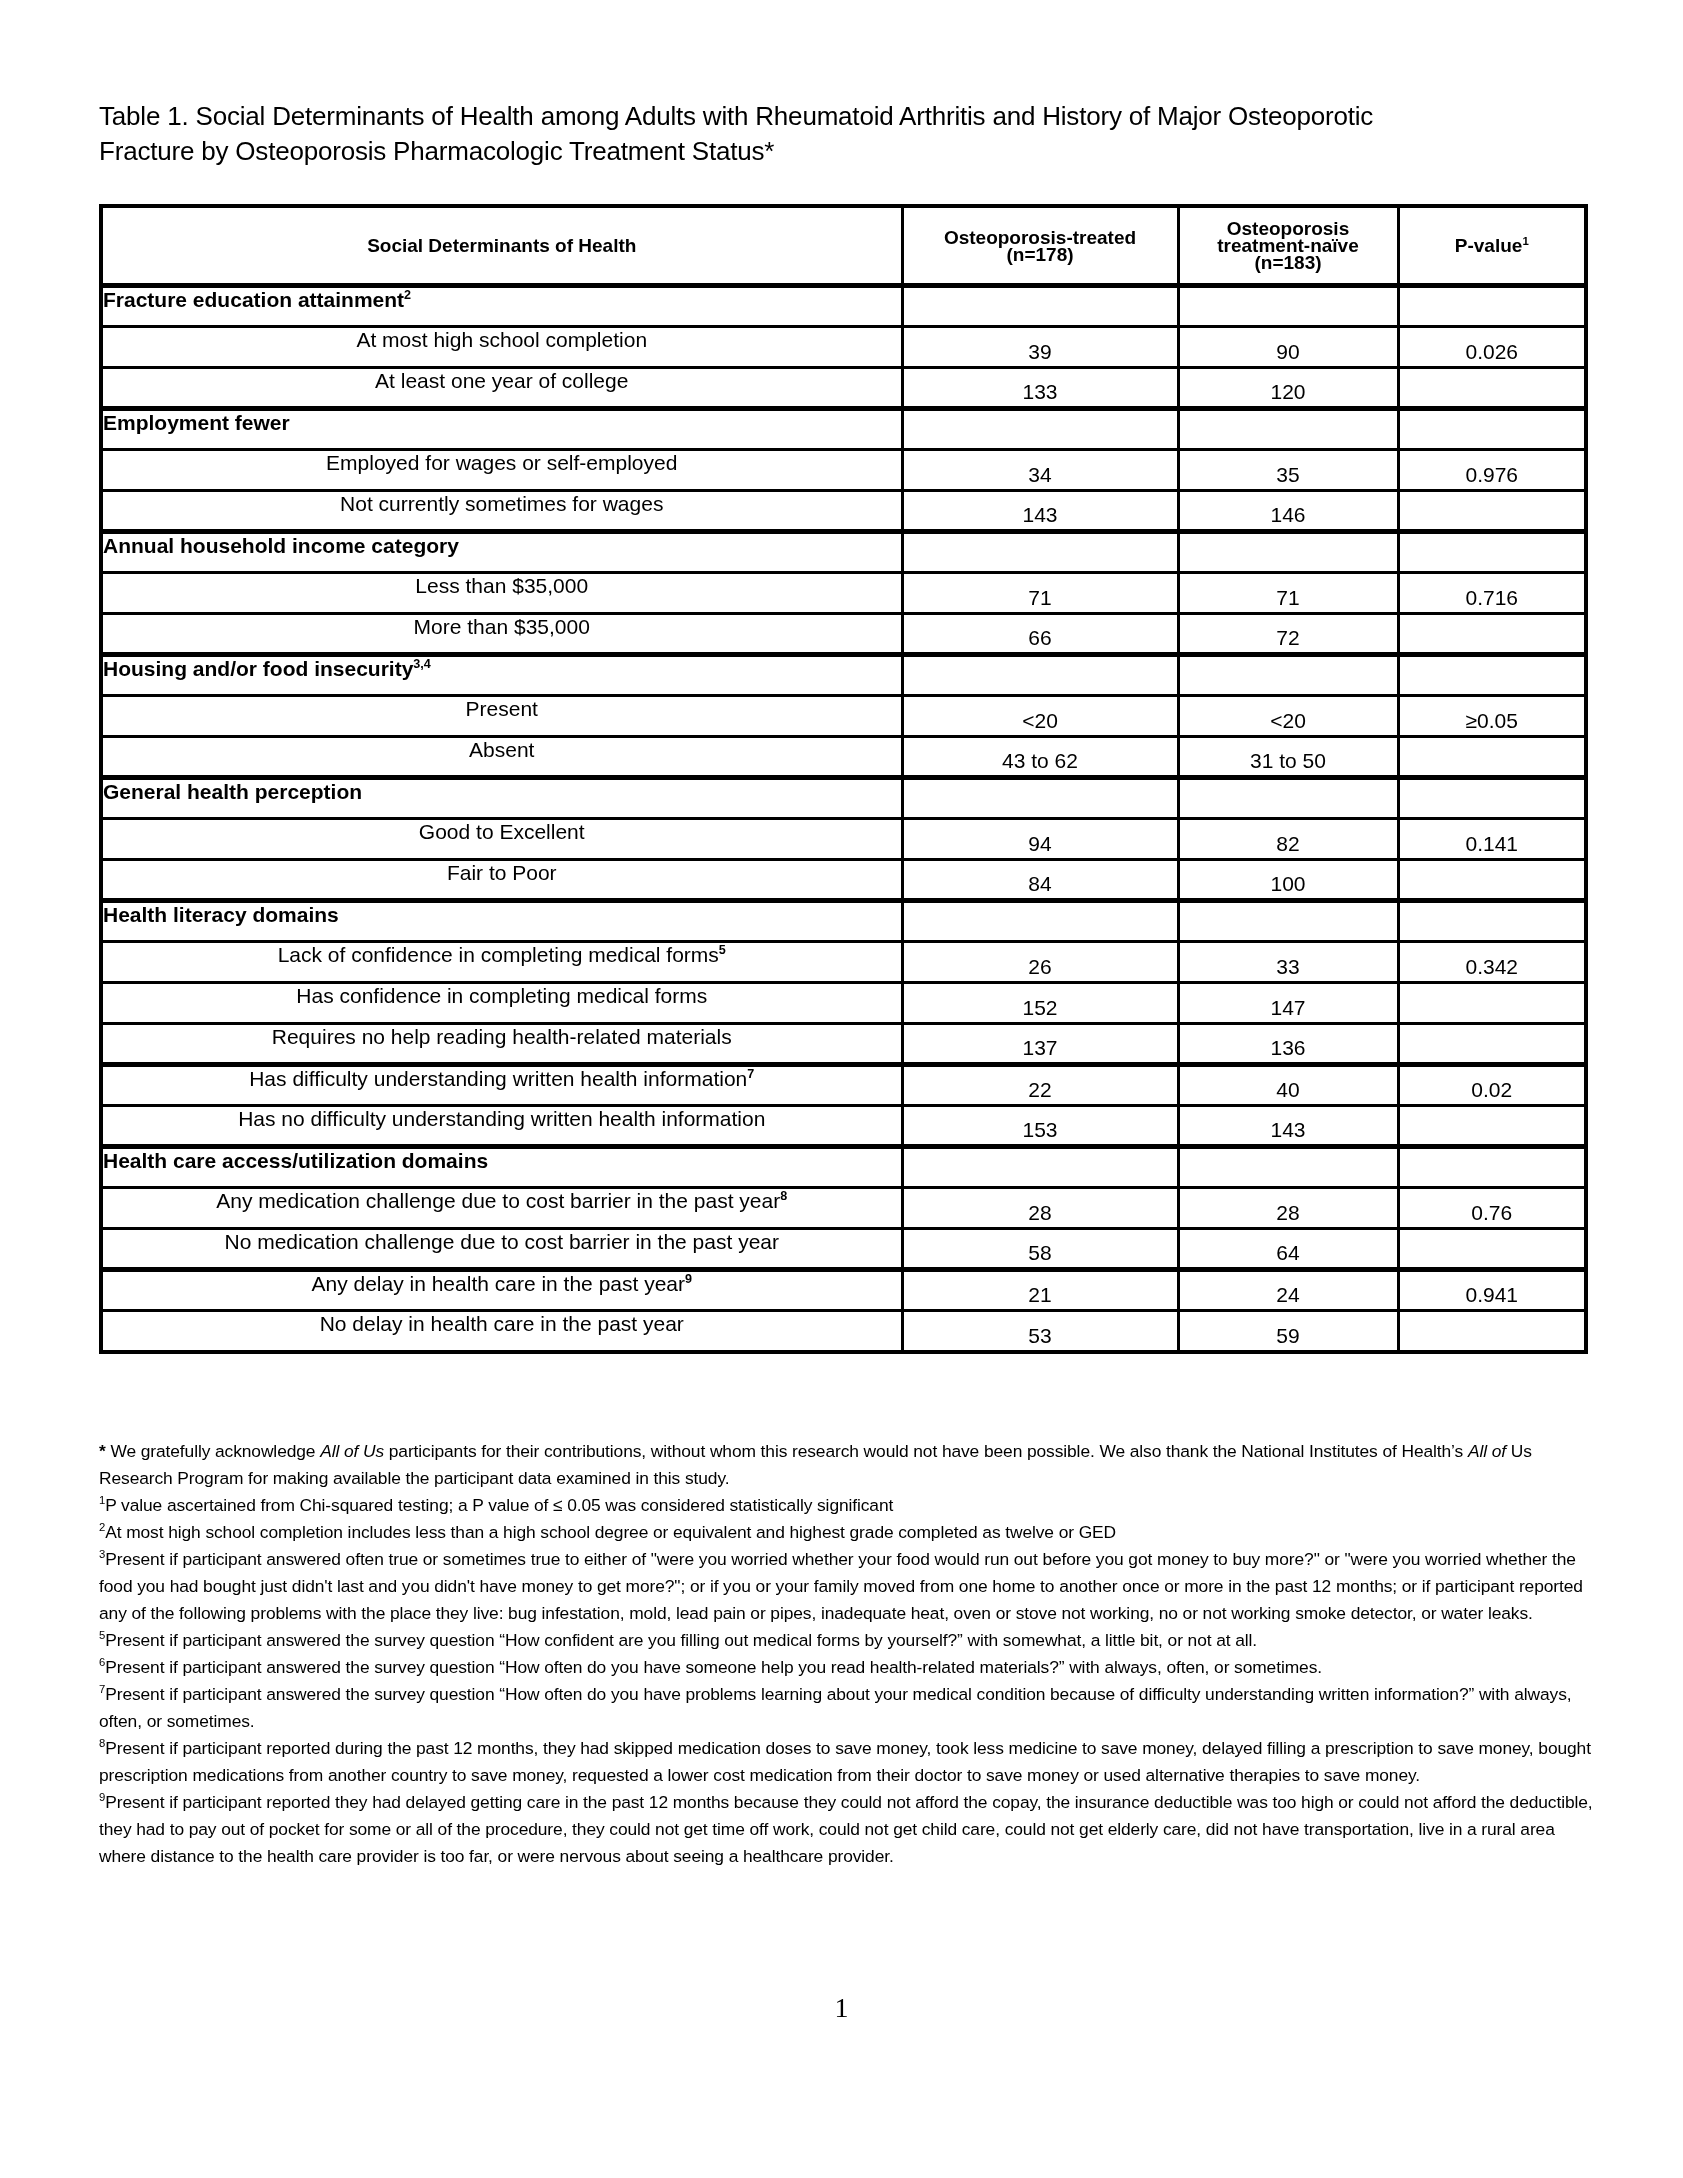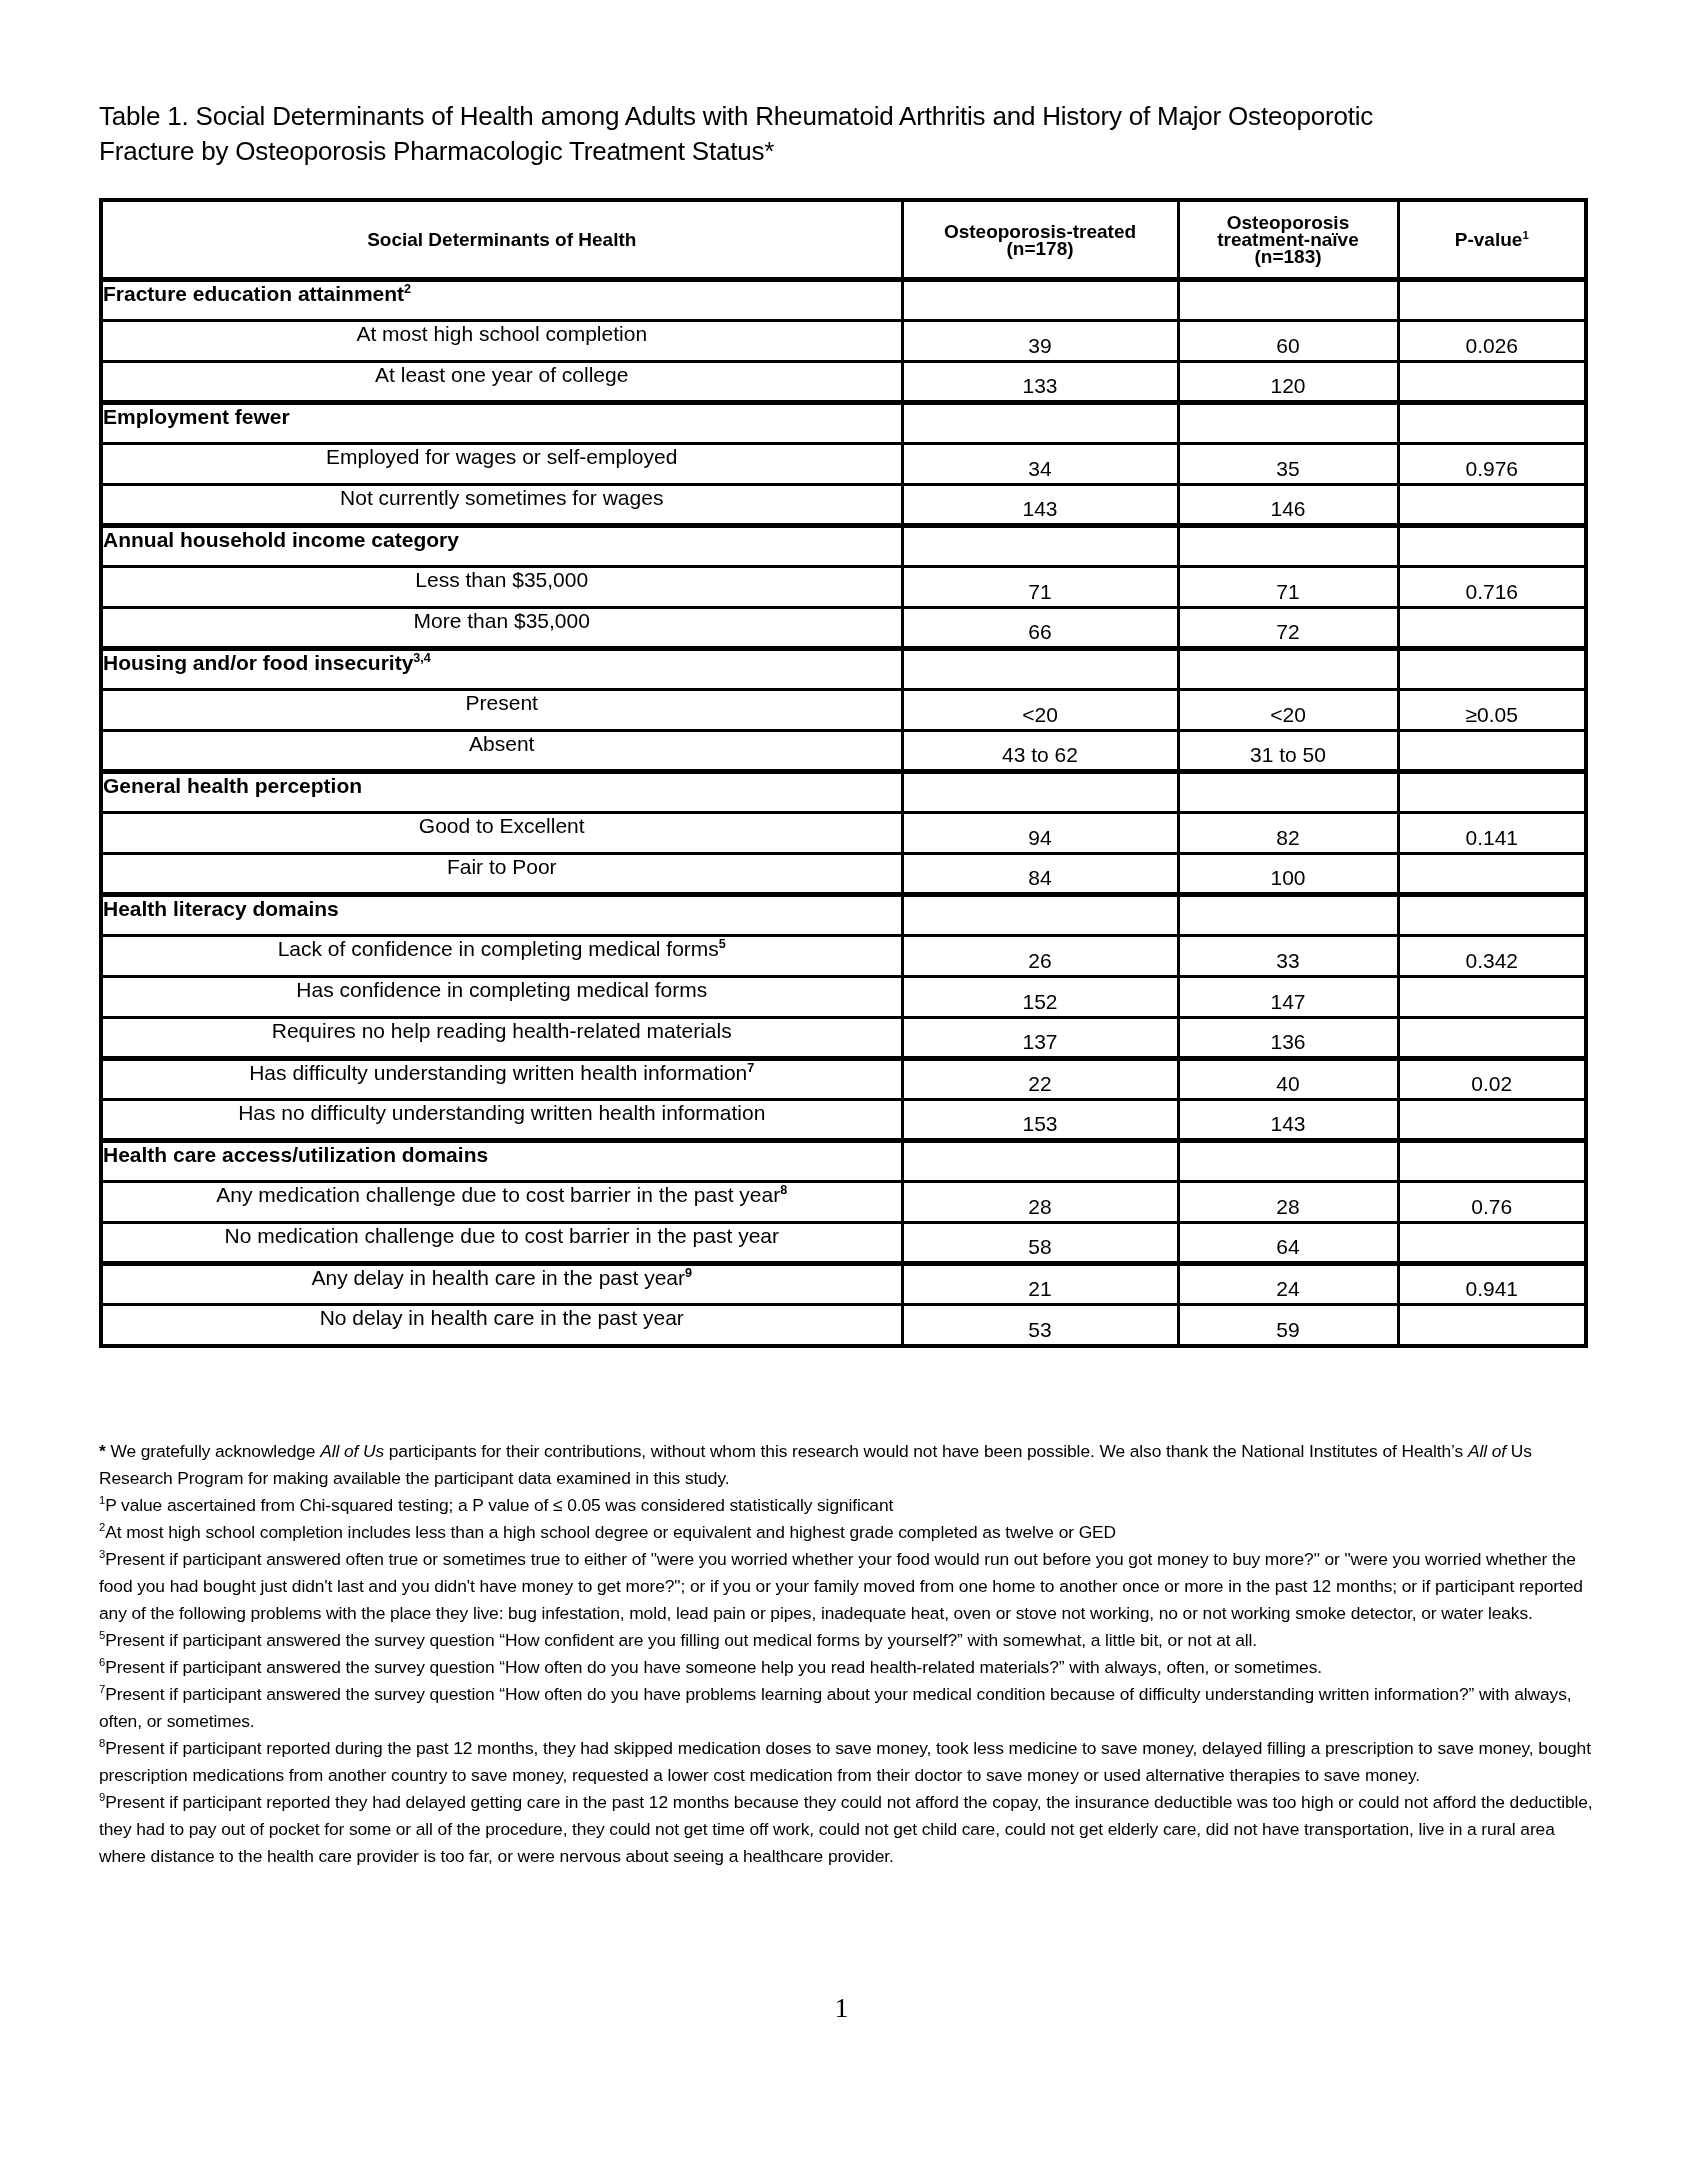--- a/index.html
+++ b/index.html
@@ -1,18 +1,18 @@
 <!DOCTYPE html>
 <html><head>
 <meta charset="utf-8">
 <style>
   html, body { margin: 0; padding: 0; background: #ffffff; }
   body { width: 1683px; height: 2178px; position: relative; font-family: "Liberation Sans", "DejaVu Sans", sans-serif; color: #000; }
   .title { position: absolute; left: 99px; top: 99px; width: 1505px; font-size: 26px; line-height: 35px; letter-spacing: -0.2px; }
-  table.main { position: absolute; left: 99px; top: 198px; width: 1485px; border-collapse: collapse; table-layout: fixed; border: 4px solid #000; }
+  table.main { position: absolute; left: 99px; top: 204px; width: 1485px; border-collapse: collapse; table-layout: fixed; border: 4px solid #000; }
   table.main col.c0 { width: 801px; }
   table.main col.c1 { width: 276px; }
   table.main col.c2 { width: 220px; }
   table.main col.c3 { width: 188px; }
   table.main th, table.main td { border: 3px solid #000; padding: 0; overflow: hidden; }
   table.main thead th { height: 75px; font-weight: bold; font-size: 19px; line-height: 17px; text-align: center; vertical-align: middle; border-bottom-width: 5px; }
   table.main tbody tr { height: 41px; }
   table.main td { font-size: 21px; }
   td.section-label { font-weight: bold; text-align: left; padding-left: 10px; vertical-align: top; padding-top: 6px; font-size: 20px; }
   tr.section td { border-top-width: 5px; }
@@ -59,21 +59,21 @@
   <tbody id="tbody">
       <tr class="section">
         <td class="section-label"><span>Fracture education attainment</span><sup>2</sup></td>
         <td></td>
         <td></td>
         <td></td>
       </tr>
       <tr>
         <td class="item-label"><span>At most high school completion</span><sup></sup></td>
         <td class="num">39</td>
-        <td class="num">60</td>
+        <td class="num">90</td>
         <td class="num">0.026</td>
       </tr>
       <tr>
         <td class="item-label"><span>At least one year of college</span><sup></sup></td>
         <td class="num">133</td>
         <td class="num">120</td>
         <td class="num"></td>
       </tr>
       <tr class="section">
         <td class="section-label"><span>Employment fewer</span><sup></sup></td>

